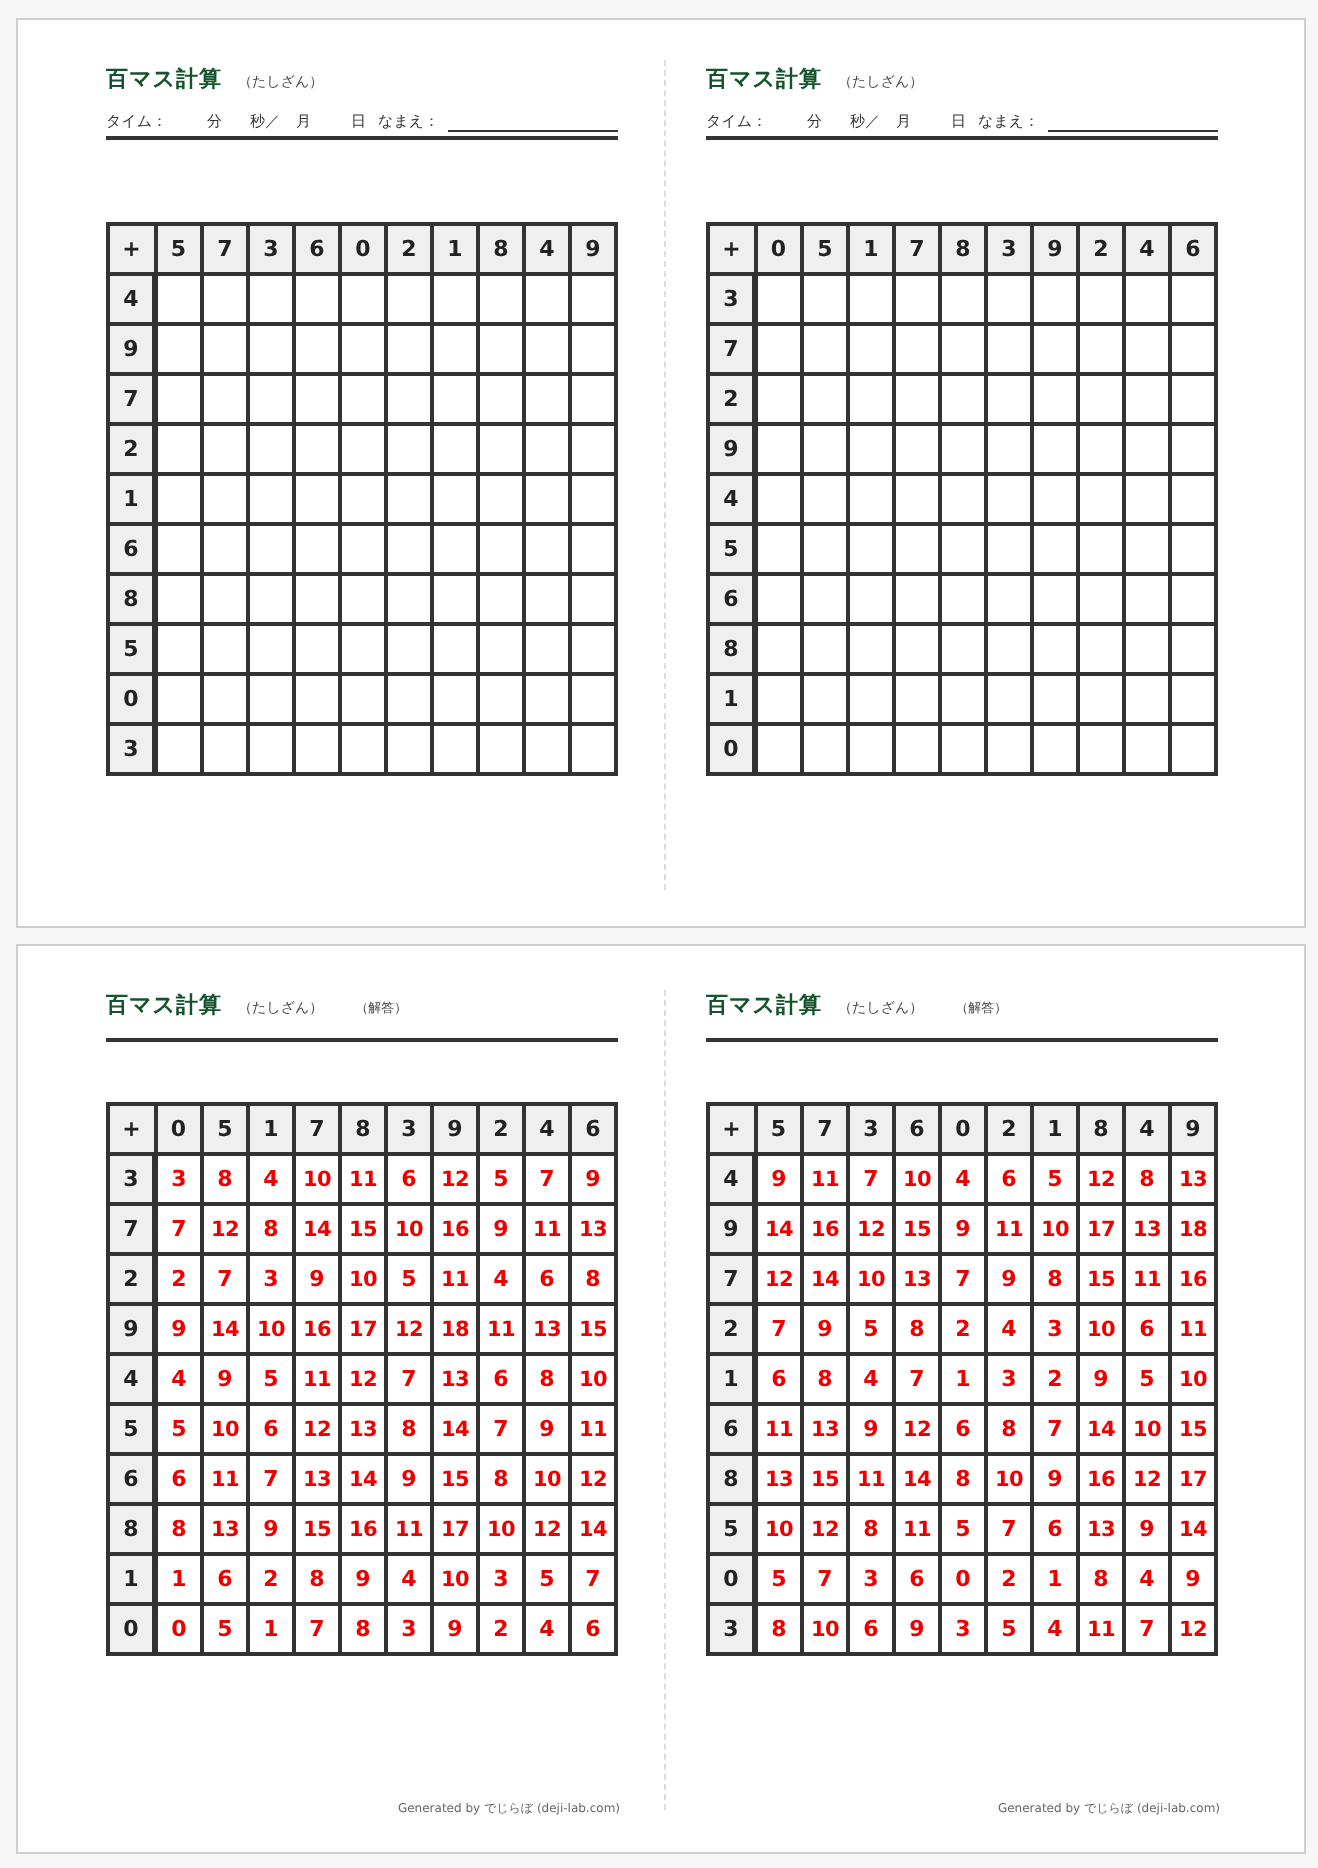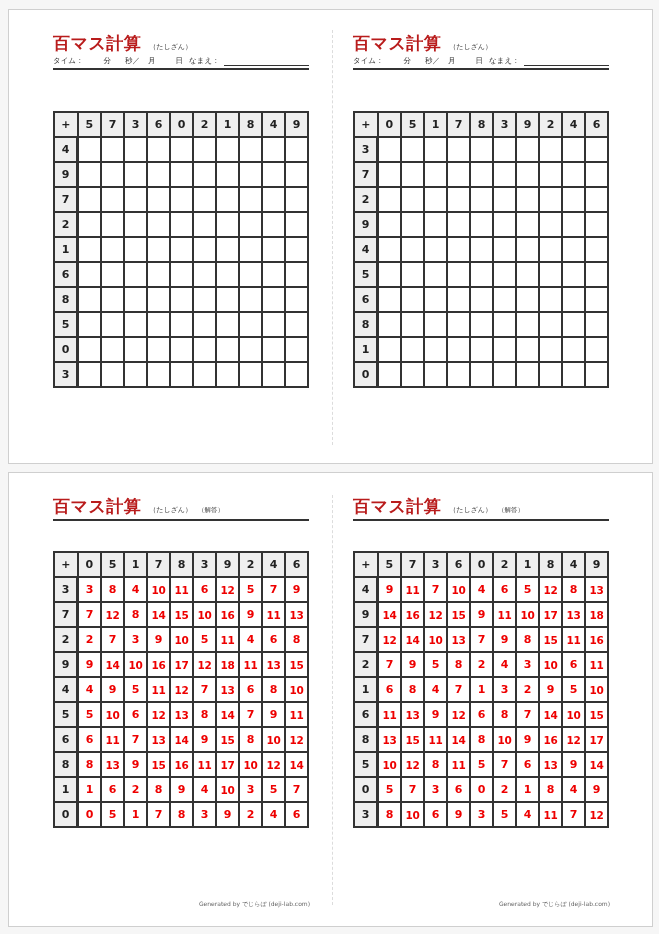--- a/index.html
+++ b/index.html
@@ -18,23 +18,23 @@
   }
   .page.top .divider { top:20px; height:415px; }
   .page.bottom .divider { top:22px; height:410px; }
   .sheet { position:absolute; width:256px; }
   .sheet.left { left:44px; }
   .sheet.right { left:344px; }
   .page.top .sheet { top:22px; }
   .page.bottom .sheet { top:22px; }
 
   .title-row { display:flex; align-items:baseline; height:18px; }
-  .title { font-size:17px; font-weight:bold; color:#b91c1c; letter-spacing:0.5px; }
+  .title { font-size:11px; font-weight:bold; color:#14532d; letter-spacing:0.5px; }
   .subtitle { font-size:7px; color:#444; margin-left:8px; }
-  .answer-tag { font-size:6.5px; color:#444; margin-left:6px; }
+  .answer-tag { font-size:6.5px; color:#444; margin-left:16px; }
   .meta-row {
     display:flex; align-items:flex-end; font-size:7.5px; color:#333; height:14px; margin-top:2px;
   }
   .meta-row span { white-space:nowrap; }
   .name-line { flex:1; border-bottom:1px solid #333; height:9px; margin-left:4px; }
   .rule { height:0; border-top:2px solid #333; margin-top:2px; }
   .rule.answer { margin-top:6px; }
 
   table.grid {
     position:absolute; left:0; border-collapse:collapse;

